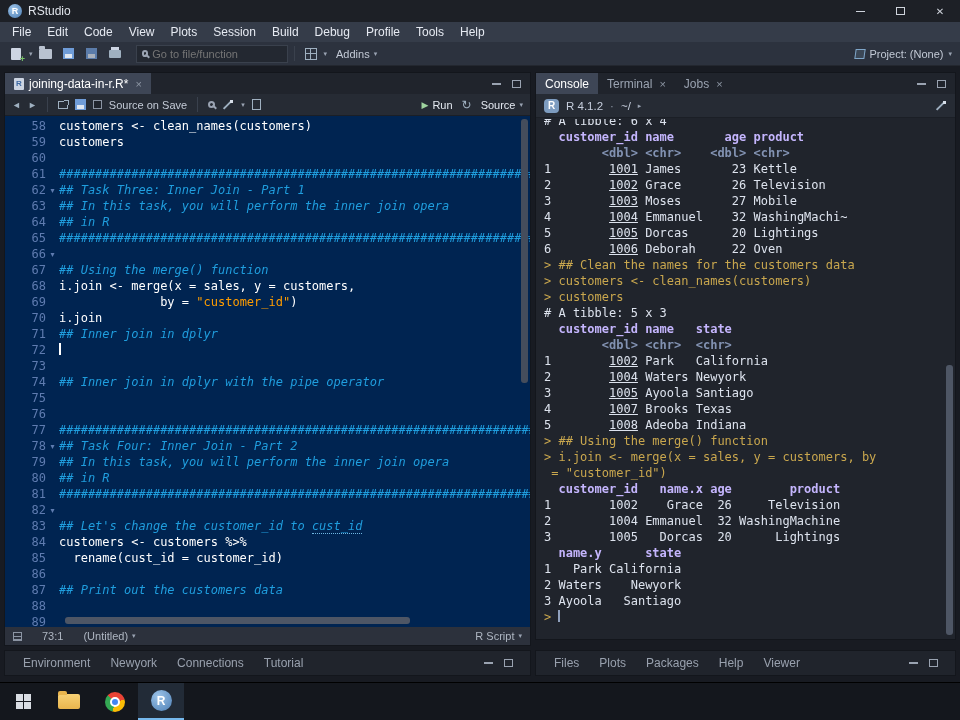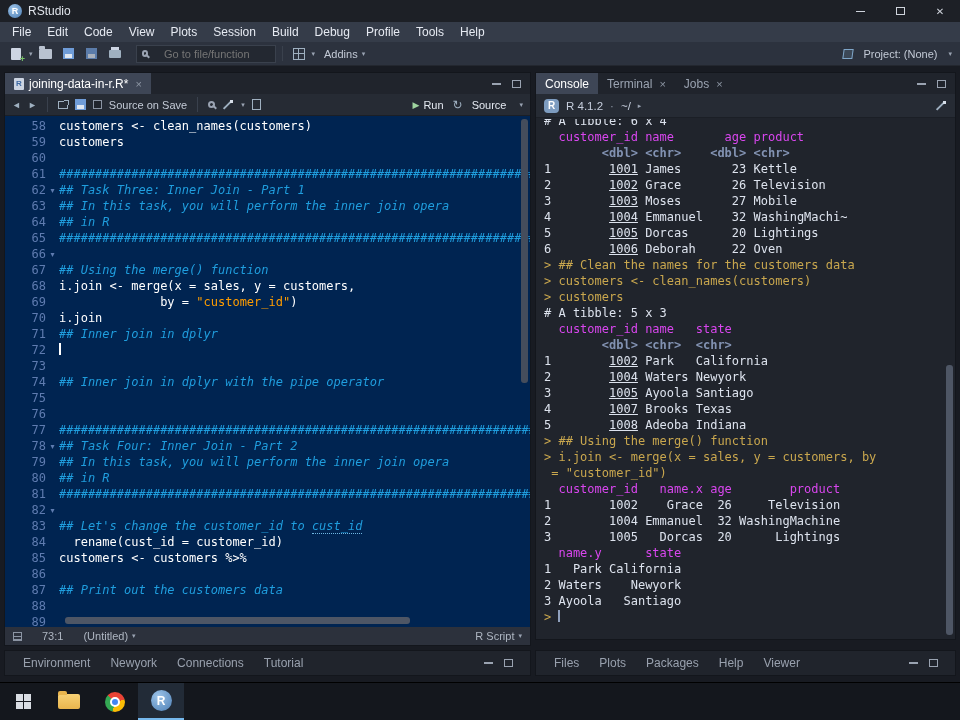--- a/index.html
+++ b/index.html
@@ -26,29 +26,29 @@
   .tsep { width:1px; height:15px; background:#3a414d; margin:0 3px; }
   .car { font-size:7px; color:#9aa3b2; }
   .i-page { width:10px; height:12px; background:#cdd5e3; border-radius:1px; position:relative; }
   .i-page::after { content:"+"; position:absolute; right:-4px; bottom:-4px; color:#7ac36a; font-size:9px; font-weight:bold; }
   .i-folder { width:13px; height:10px; background:#b9c2d0; border-radius:1px; position:relative; }
   .i-folder::before { content:""; position:absolute; top:-3px; left:0; width:6px; height:3px; background:#b9c2d0; border-radius:1px 1px 0 0; }
   .i-fl { width:11px; height:11px; background:#6f9cd8; position:relative; display:inline-block; }
   .i-fl::after { content:""; position:absolute; left:2px; bottom:1px; width:7px; height:4px; background:#dfe7f2; }
   .i-print { width:12px; height:8px; background:#9fb0c0; border-radius:1px; position:relative; }
   .i-print::before { content:""; position:absolute; top:-3px; left:2px; width:8px; height:3px; background:#cdd5e3; }
-  .goto { display:flex; align-items:center; gap:16px; background:#232831; border:1px solid #3a414d; height:18px; width:140px; padding:0 5px; margin-left:8px; }
+  .goto { display:flex; align-items:center; gap:4px; background:#232831; border:1px solid #3a414d; height:18px; width:152px; padding:0 5px; margin-left:8px; }
   .goto input { background:transparent; border:none; outline:none; color:#aeb6c4; font-size:11px; width:100%; }
   .i-mag { width:7px; height:7px; border:2px solid #9aa3b2; border-radius:50%; position:relative; display:inline-block; }
   .i-mag::after { content:""; position:absolute; width:5px; height:2px; background:#9aa3b2; transform:rotate(45deg); right:-4px; bottom:-2px; }
   .i-grid { width:12px; height:12px; border:1px solid #9fb0c0; background:
      linear-gradient(#9fb0c0,#9fb0c0) 50% 0/1px 100% no-repeat,
      linear-gradient(#9fb0c0,#9fb0c0) 0 50%/100% 1px no-repeat; }
   .addins { font-size:11px; color:#c3cad6; display:flex; align-items:center; gap:4px; margin-left:6px; }
-  .project { margin-left:auto; display:flex; align-items:center; gap:11px; font-size:11px; color:#c3cad6; padding-right:2px; }
+  .project { margin-left:auto; display:flex; align-items:center; gap:5px; font-size:11px; color:#c3cad6; padding-right:2px; }
   .i-cube { width:10px; height:10px; border:1px solid #7fa6c9; background:rgba(127,166,201,.18); transform:skewX(-8deg); }
 
   
   .pane { position:absolute; background:#20242c; border:1px solid #13161c; }
   #source-pane  { top:72px; left:4px;   width:527px; height:574px; }
   #console-pane { top:72px; left:535px; width:421px; height:568px; }
   .tabbar { height:21px; background:#20242c; display:flex; align-items:stretch; }
   .ptab { display:flex; align-items:center; gap:5px; padding:0 9px; font-size:12px; color:#9aa3b1; }
   .ptab.active { background:#3e4656; color:#ffffff; }
   .tabx { color:#8e97a5; font-size:11px; margin-left:2px; }
@@ -65,36 +65,36 @@
   .i-pop::after { content:""; position:absolute; right:-2px; top:-2px; width:4px; height:4px; background:#262b34; border-top:1px solid #9fb0c0; border-right:1px solid #9fb0c0; }
   .chk { width:9px; height:9px; border:1px solid #8b94a3; background:#20242c; display:inline-block; }
   .lbl { color:#c3cad6; }
   .i-wand { width:12px; height:12px; position:relative; display:inline-block; }
   .i-wand::before { content:""; position:absolute; width:11px; height:2px; background:#9fb0c0; transform:rotate(-45deg); top:5px; left:0; }
   .i-wand::after { content:""; position:absolute; width:3px; height:3px; background:#d7dee8; top:1px; right:1px; }
   .i-note { width:9px; height:11px; border:1px solid #9fb0c0; display:inline-block; }
   .edbar-right { margin-left:auto; display:flex; align-items:center; gap:9px; }
   .run-btn { display:flex; align-items:center; gap:4px; color:#e3e8f0; font-size:11px; }
   .play { color:#9fd49f; font-size:9px; }
-  .src-btn { display:flex; align-items:center; gap:13px; color:#e3e8f0; font-size:11px; }
+  .src-btn { display:flex; align-items:center; gap:4px; color:#e3e8f0; font-size:11px; }
 
   .codewrap { position:absolute; top:43px; left:0; right:0; bottom:18px; background:#002451; display:flex; overflow:hidden; }
   #gutter { width:54px; flex:none; padding-top:2px; }
   .gl { height:16px; display:flex; justify-content:flex-end; align-items:center; }
   .gn { color:#5f7cb0; font:12px/16px "DejaVu Sans Mono",monospace; }
   .gf { width:13px; color:#5f7cb0; font-size:8px; text-align:center; }
   #code-lines { flex:1; padding-top:2px; overflow:hidden; position:relative; }
   .cl { height:16px; white-space:pre; font:12px/16px "DejaVu Sans Mono",monospace; }
 
   .tk-com  { color:#1f9ede; font-style:italic; }
   .tk-comu { color:#1f9ede; font-style:italic; border-bottom:1px dotted #6fb7e0; }
   .tk-txt  { color:#ffffff; }
   .tk-str  { color:#ff9d00; }
   .tk-out  { color:#dde3ee; }
-  .tk-hdr  { color:#d946ef; font-weight:normal; }
+  .tk-hdr  { color:#c4b5fd; font-weight:bold; }
   .tk-typ  { color:#8292b2;font-weight:bold; }
   .tk-cmd  { color:#c9a74e; }
   .tk-und  { color:#dde3ee; text-decoration:underline; }
   .caret { display:inline-block; width:2px; height:12px; background:#ffffff; vertical-align:-1px; }
   .caret.dim { background:#8fa0bd; }
 
   .hscroll { position:absolute; left:60px; bottom:3px; width:345px; height:7px; background:#4e5665; border-radius:3px; }
   .vscroll { position:absolute; right:1px; top:44px; width:9px; bottom:20px; }
   .vthumb  { position:absolute; left:1px; width:7px; background:#454d5c; border-radius:3px; }
   #src-vthumb { top:2px; height:52%; }
@@ -393,22 +393,22 @@
           <div class="cl"><span class="tk-com">## Inner join in dplyr with the pipe operator</span></div>
           <div class="cl"></div>
           <div class="cl"></div>
           <div class="cl"><span class="tk-com">######################################################################</span></div>
           <div class="cl"><span class="tk-com">## Task Four: Inner Join - Part 2</span></div>
           <div class="cl"><span class="tk-com">## In this task, you will perform the inner join opera</span></div>
           <div class="cl"><span class="tk-com">## in R</span></div>
           <div class="cl"><span class="tk-com">######################################################################</span></div>
           <div class="cl"></div>
           <div class="cl"><span class="tk-com">## Let's change the customer_id to </span><span class="tk-comu">cust_id</span></div>
+          <div class="cl"><span class="tk-txt">customers &lt;- customers %&gt;%</span></div>
           <div class="cl"><span class="tk-txt">  rename(cust_id = customer_id)</span></div>
-          <div class="cl"><span class="tk-txt">customers &lt;- customers %&gt;%</span></div>
           <div class="cl"></div>
           <div class="cl"><span class="tk-com">## Print out the customers data</span></div>
           <div class="cl"></div>
         </div>
     </div>
     <div class="hscroll" style="bottom:21px;"></div>
     <div class="vscroll">
         <div class="vthumb" id="src-vthumb"></div>
       </div>
     <div class="statusbar">

